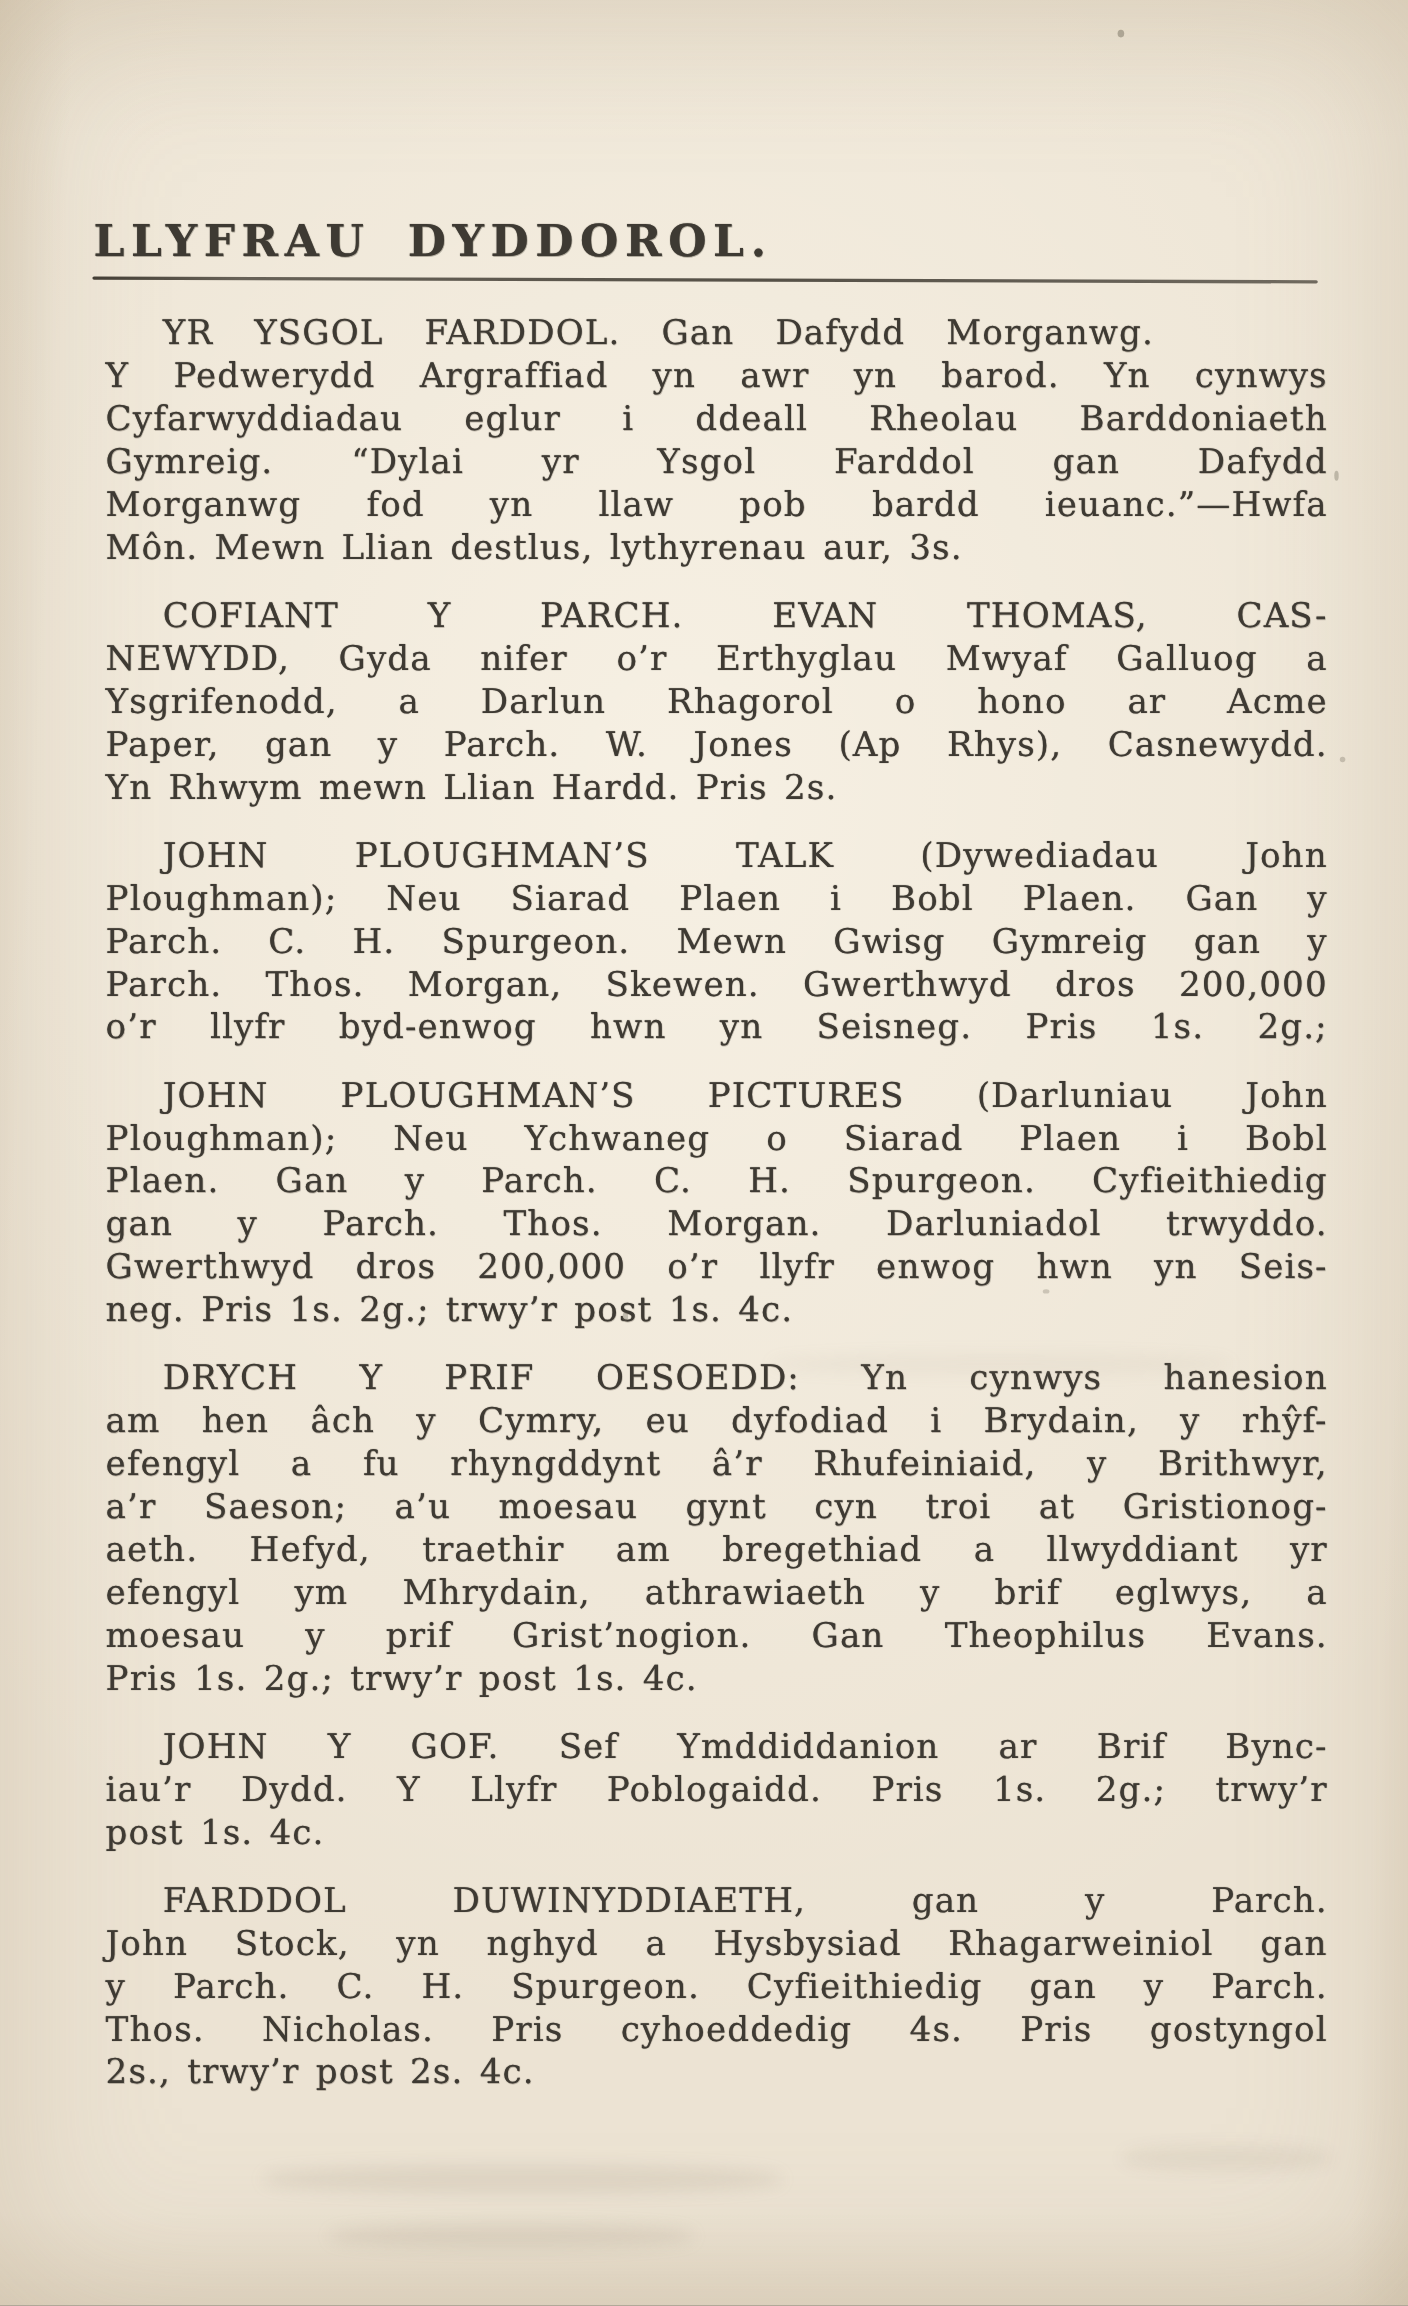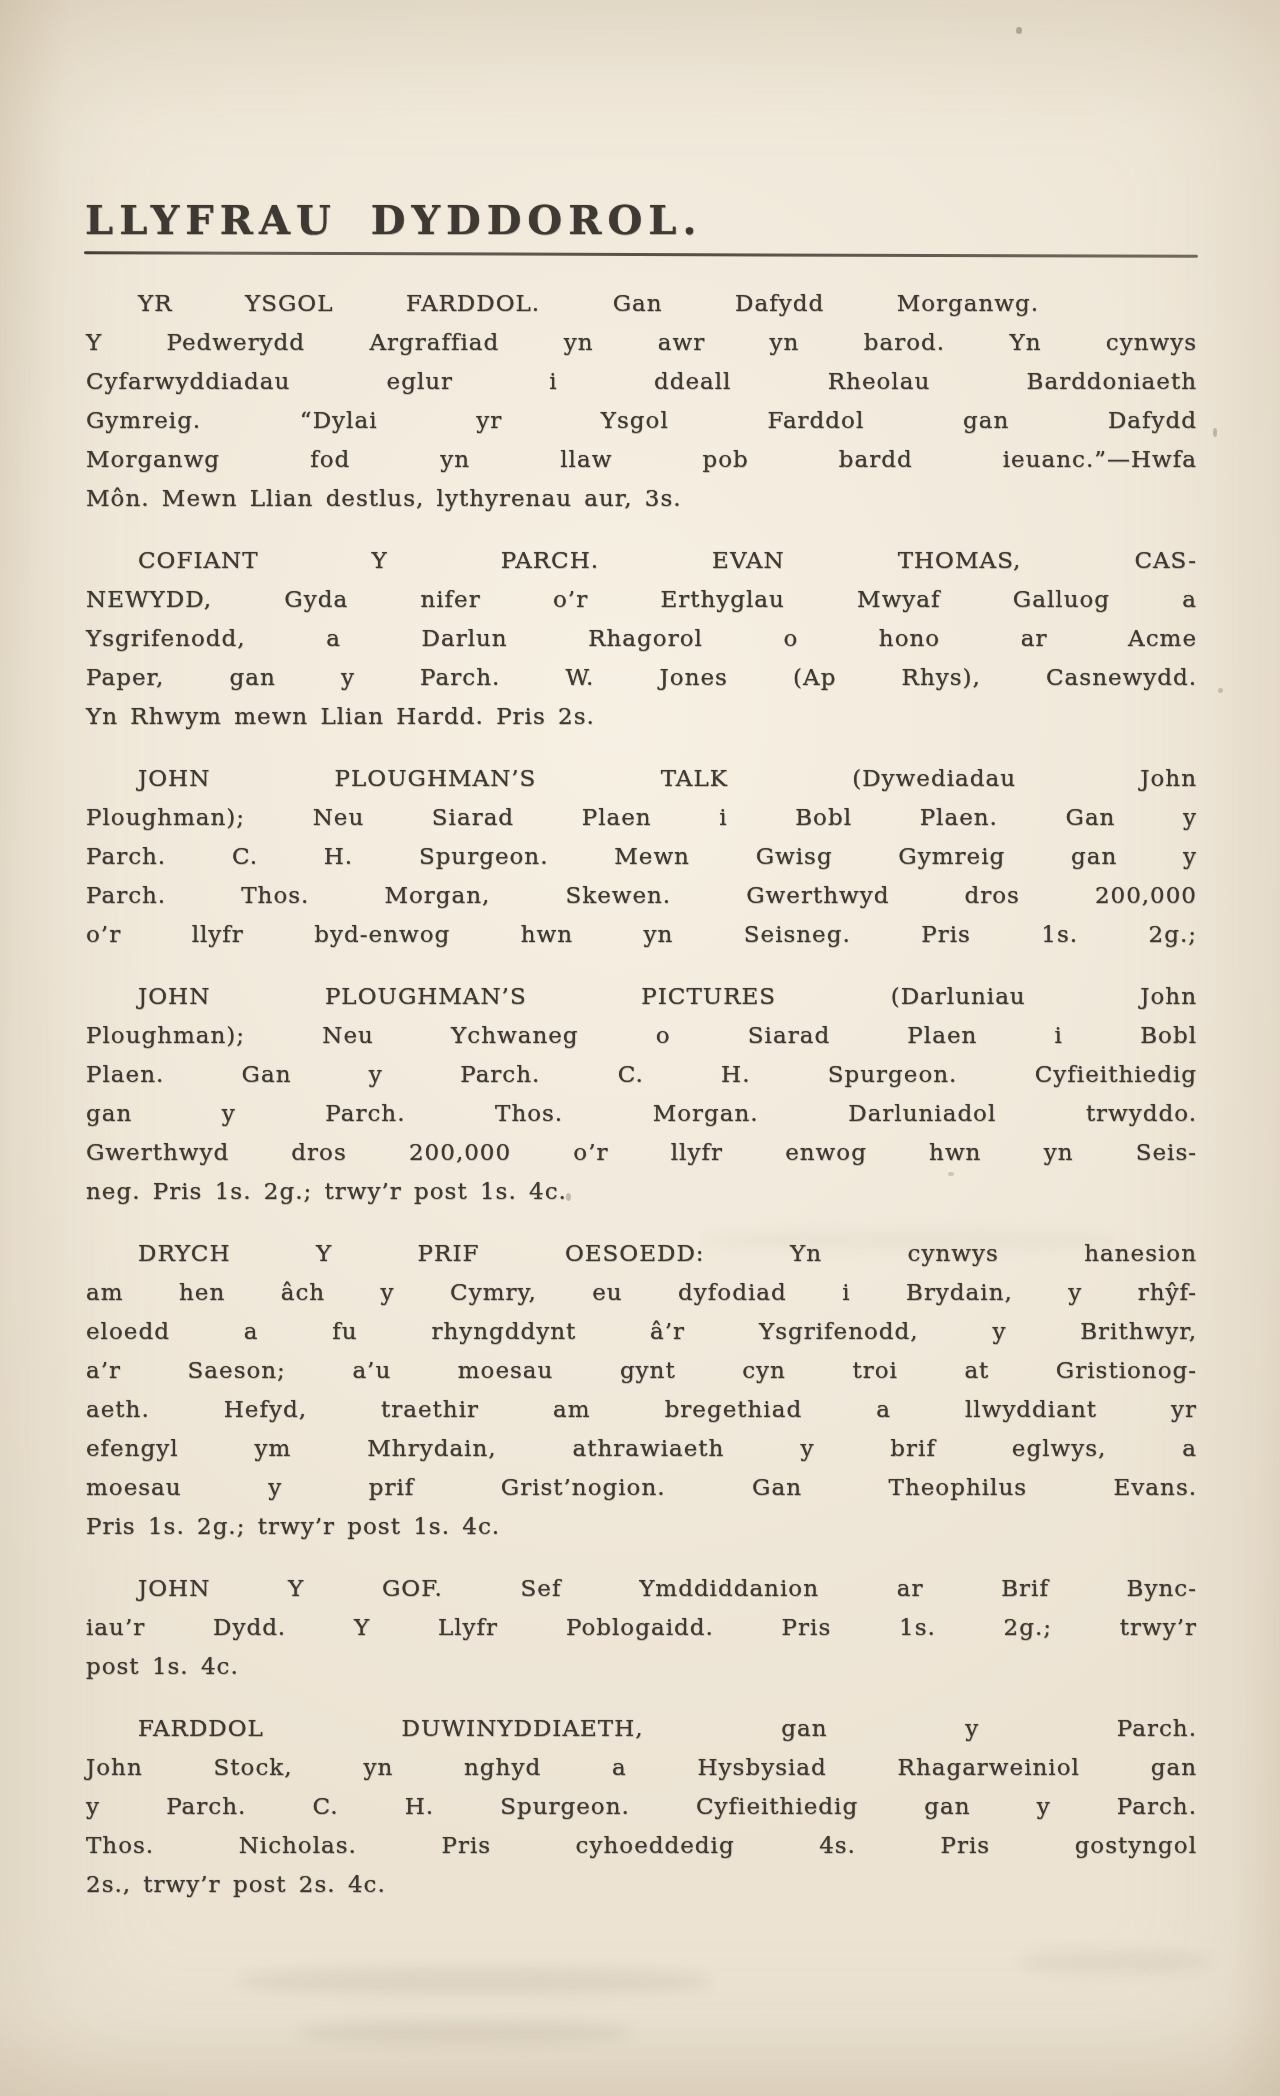--- a/index.html
+++ b/index.html
@@ -48,23 +48,23 @@
       rgba(58,53,44,0.95) 0%, rgba(58,53,44,0.75) 12%,
       rgba(58,53,44,0.85) 55%, rgba(58,53,44,0.7) 100%);
     border-radius: 2px;
     transform: rotate(0.18deg);
   }
 
   
   .body-col {
     position: absolute;
     top: 284px;
-    left: 86px;
+    left: 96px;
     width: 1111px;
-    font-size: 23px;
+    font-size: 31px;
     line-height: 39px;
     letter-spacing: 1px;
     word-spacing: 4px;
     text-shadow: 0 0 1px rgba(62,56,46,0.7), 0.5px 0.5px 0 rgba(62,56,46,0.22);
   }
 
   .para { margin: 0 0 23px 0; }
 
   .line {
     text-align: justify;
@@ -134,21 +134,21 @@
         <div class="line first">JOHN PLOUGHMAN’S PICTURES (Darluniau John</div>
         <div class="line">Ploughman); Neu Ychwaneg o Siarad Plaen i Bobl</div>
         <div class="line">Plaen. Gan y Parch. C. H. Spurgeon. Cyfieithiedig</div>
         <div class="line">gan y Parch. Thos. Morgan. Darluniadol trwyddo.</div>
         <div class="line">Gwerthwyd dros 200,000 o’r llyfr enwog hwn yn Seis-</div>
         <div class="line last">neg. Pris 1s. 2g.; trwy’r post 1s. 4c.</div>
       </div>
       <div class="para">
         <div class="line first">DRYCH Y PRIF OESOEDD: Yn cynwys hanesion</div>
         <div class="line">am hen âch y Cymry, eu dyfodiad i Brydain, y rhŷf-</div>
-        <div class="line">eloedd a fu rhyngddynt â’r Ysgrifenodd, y Brithwyr,</div>
+        <div class="line">efengyl a fu rhyngddynt â’r Rhufeiniaid, y Brithwyr,</div>
         <div class="line">a’r Saeson; a’u moesau gynt cyn troi at Gristionog-</div>
         <div class="line">aeth. Hefyd, traethir am bregethiad a llwyddiant yr</div>
         <div class="line">efengyl ym Mhrydain, athrawiaeth y brif eglwys, a</div>
         <div class="line">moesau y prif Grist’nogion. Gan Theophilus Evans.</div>
         <div class="line last">Pris 1s. 2g.; trwy’r post 1s. 4c.</div>
       </div>
       <div class="para">
         <div class="line first">JOHN Y GOF. Sef Ymddiddanion ar Brif Bync-</div>
         <div class="line">iau’r Dydd. Y Llyfr Poblogaidd. Pris 1s. 2g.; trwy’r</div>
         <div class="line last">post 1s. 4c.</div>

